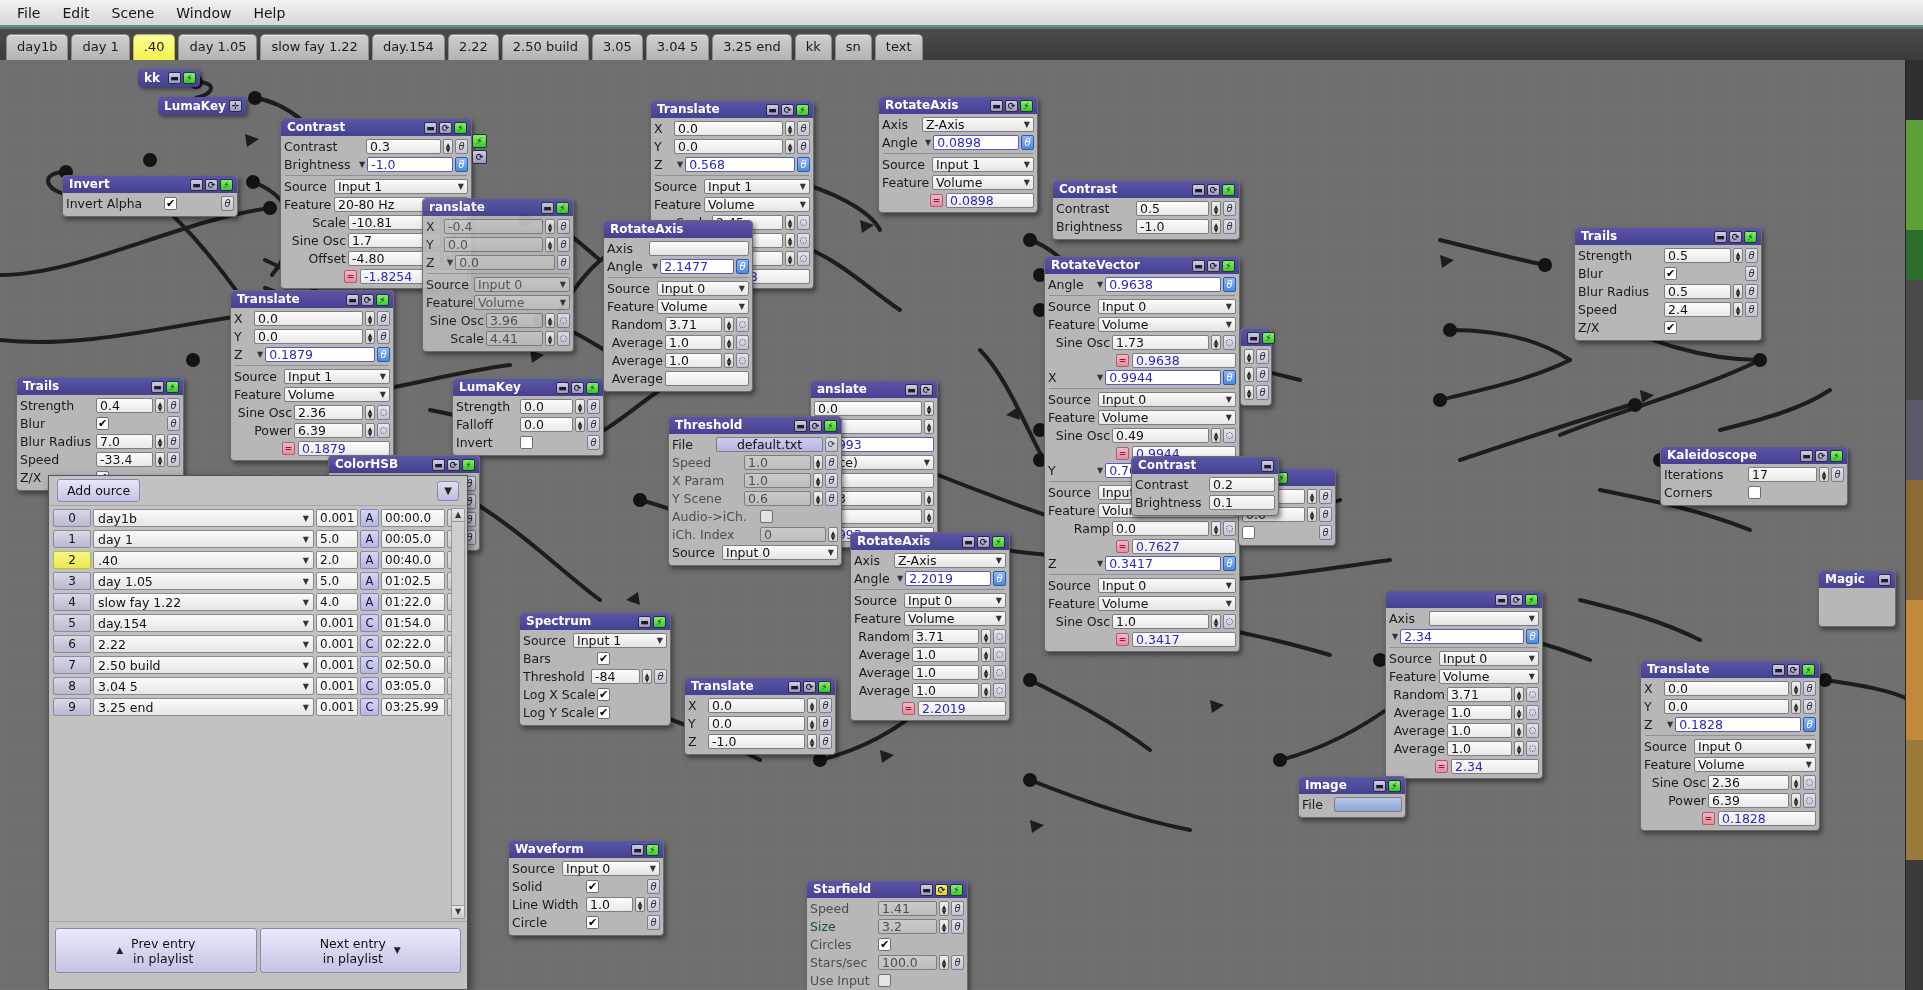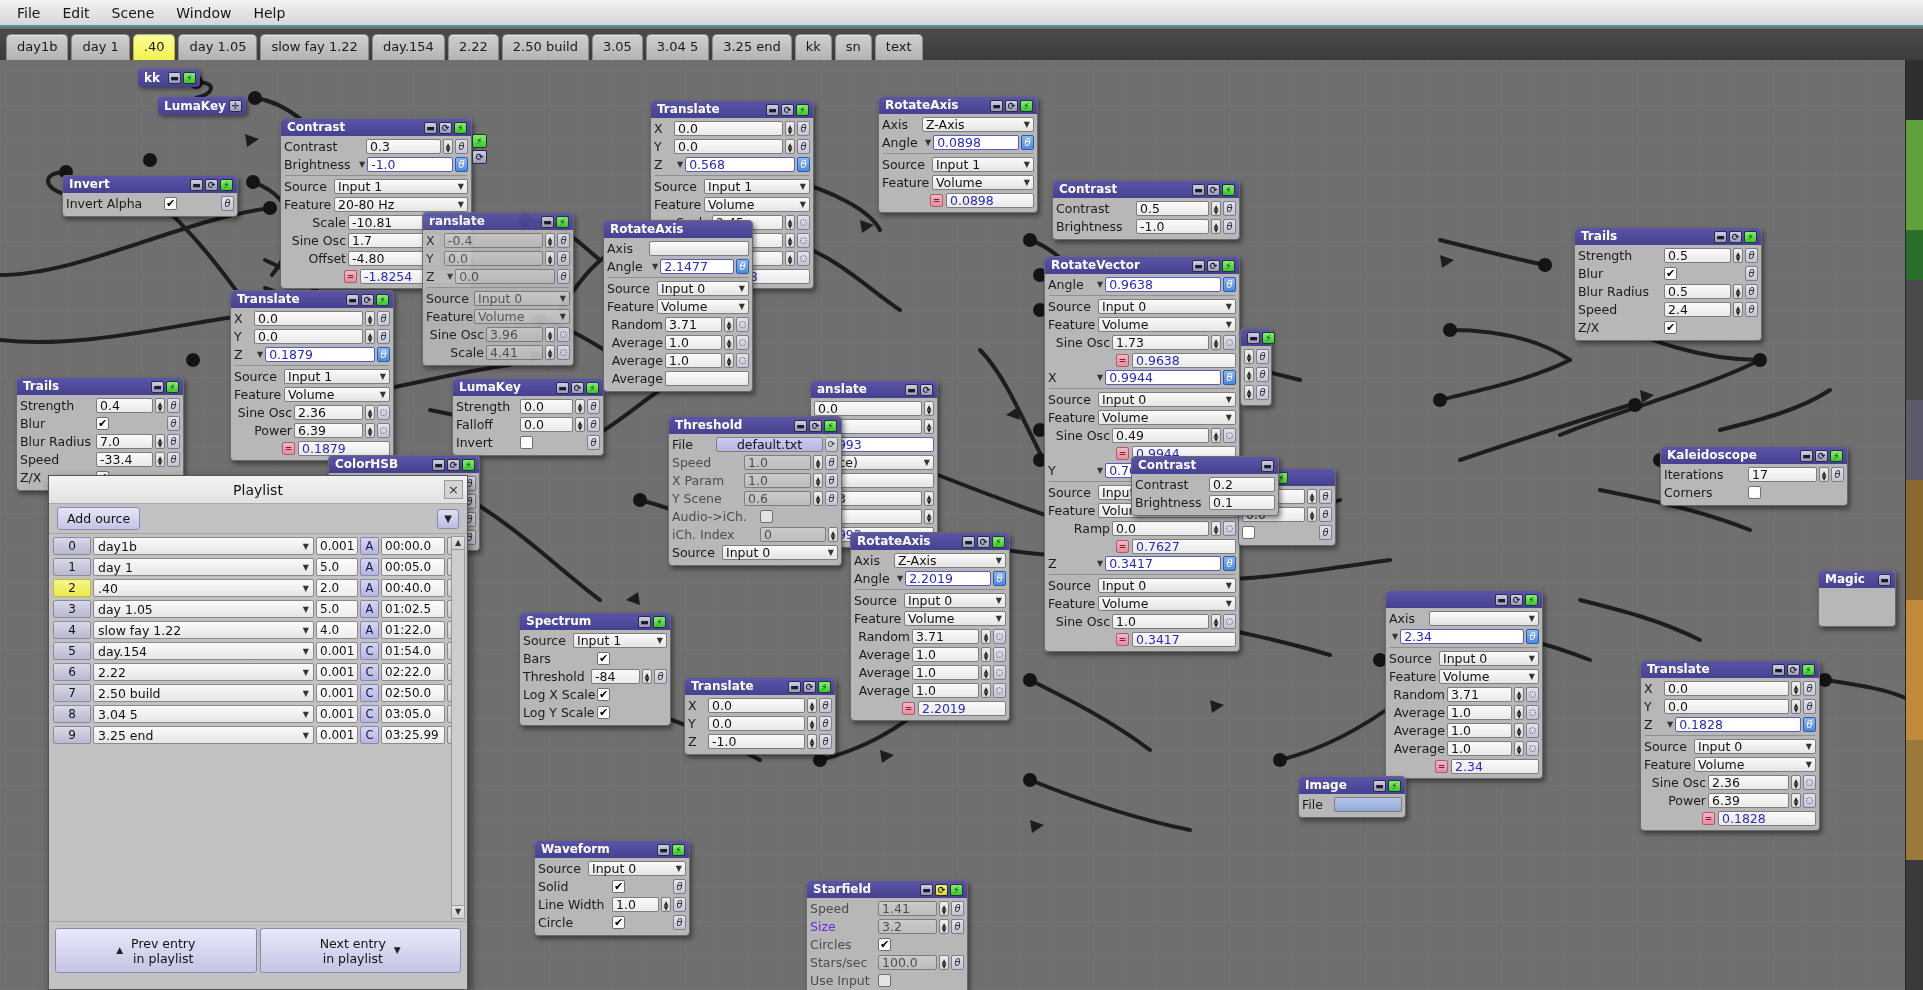--- a/index.html
+++ b/index.html
@@ -622,21 +622,21 @@
           </span>
         <span class="knob circ">◌</span>
       </div>
       <div class="eqrow">
         <span class="eqicon">=</span>
         <span class="fld blue" style="width:92px">0.1879</span>
       </div>
     </div>
   </div>
 
-  <div class="node" style="left:422px; top:152px; width:152px; opacity:.92;">
+  <div class="node" style="left:422px; top:138px; width:152px; opacity:.92;">
     <div class="node-title">
       <span class="ttl">ranslate</span>
       <span class="btns">
         <span class="tb gray">▬</span>
         <span class="tb green">⚡</span>
       </span>
     </div>
     <div class="node-body">
       <div class="row">
         <span class="lbl dim" style="width:16px">X</span>
@@ -1735,21 +1735,21 @@
         <span class="lbl" style="width:72px">Log X Scale</span>
         <span class="chk">✔</span>
       </div>
       <div class="row">
         <span class="lbl" style="width:72px">Log Y Scale</span>
         <span class="chk">✔</span>
       </div>
     </div>
   </div>
 
-  <div class="node" style="left:534px; top:780px; width:156px;">
+  <div class="node" style="left:508px; top:780px; width:156px;">
     <div class="node-title">
       <span class="ttl">Waveform</span>
       <span class="btns">
         <span class="tb gray">▬</span>
         <span class="tb green">⚡</span>
       </span>
     </div>
     <div class="node-body">
       <div class="row">
         <span class="lbl" style="width:48px">Source</span>
@@ -1795,21 +1795,21 @@
       <div class="row">
         <span class="lbl" style="width:66px; color:#4d4d4d">Speed</span>
         <span class="fld num dim" style="flex:1">1.41</span>
         <span class="spin">
             <i>▲</i>
             <i>▼</i>
           </span>
         <span class="knob">θ</span>
       </div>
       <div class="row">
-        <span class="lbl" style="width:66px; color:#6d28d9">Size</span>
+        <span class="lbl" style="width:66px; color:#14532d">Size</span>
         <span class="fld num dim" style="flex:1">3.2</span>
         <span class="spin">
             <i>▲</i>
             <i>▼</i>
           </span>
         <span class="knob">θ</span>
       </div>
       <div class="row">
         <span class="lbl" style="width:66px; color:#4d4d4d">Circles</span>
         <span class="chk">✔</span>
@@ -1876,24 +1876,20 @@
     <div class="strip-band" style="height:50px;  background:#2c6f2c;"></div>
     <div class="strip-band" style="height:120px; background:#4a4a4a;"></div>
     <div class="strip-band" style="height:80px;  background:#5a5a6a;"></div>
     <div class="strip-band" style="height:120px; background:#8a6a32;"></div>
     <div class="strip-band" style="height:140px; background:#c08a3a;"></div>
     <div class="strip-band" style="height:120px; background:#9a7a3a;"></div>
     <div class="strip-band" style="height:130px; background:#3a3a3a;"></div>
   </div>
 
   <div id="playlist">
-    <div id="pl-title">
-      <span>Playlist</span>
-      <span id="pl-close">×</span>
-    </div>
     <div id="pl-toolbar">
       <span class="btn-lav">Add ource</span>
       <span id="pl-dropbtn">▼</span>
     </div>
     <div id="pl-rows">
 
       <div class="pl-row">
         <span class="pl-idx">0</span>
         <span class="pl-name">
           <span>day1b</span>

